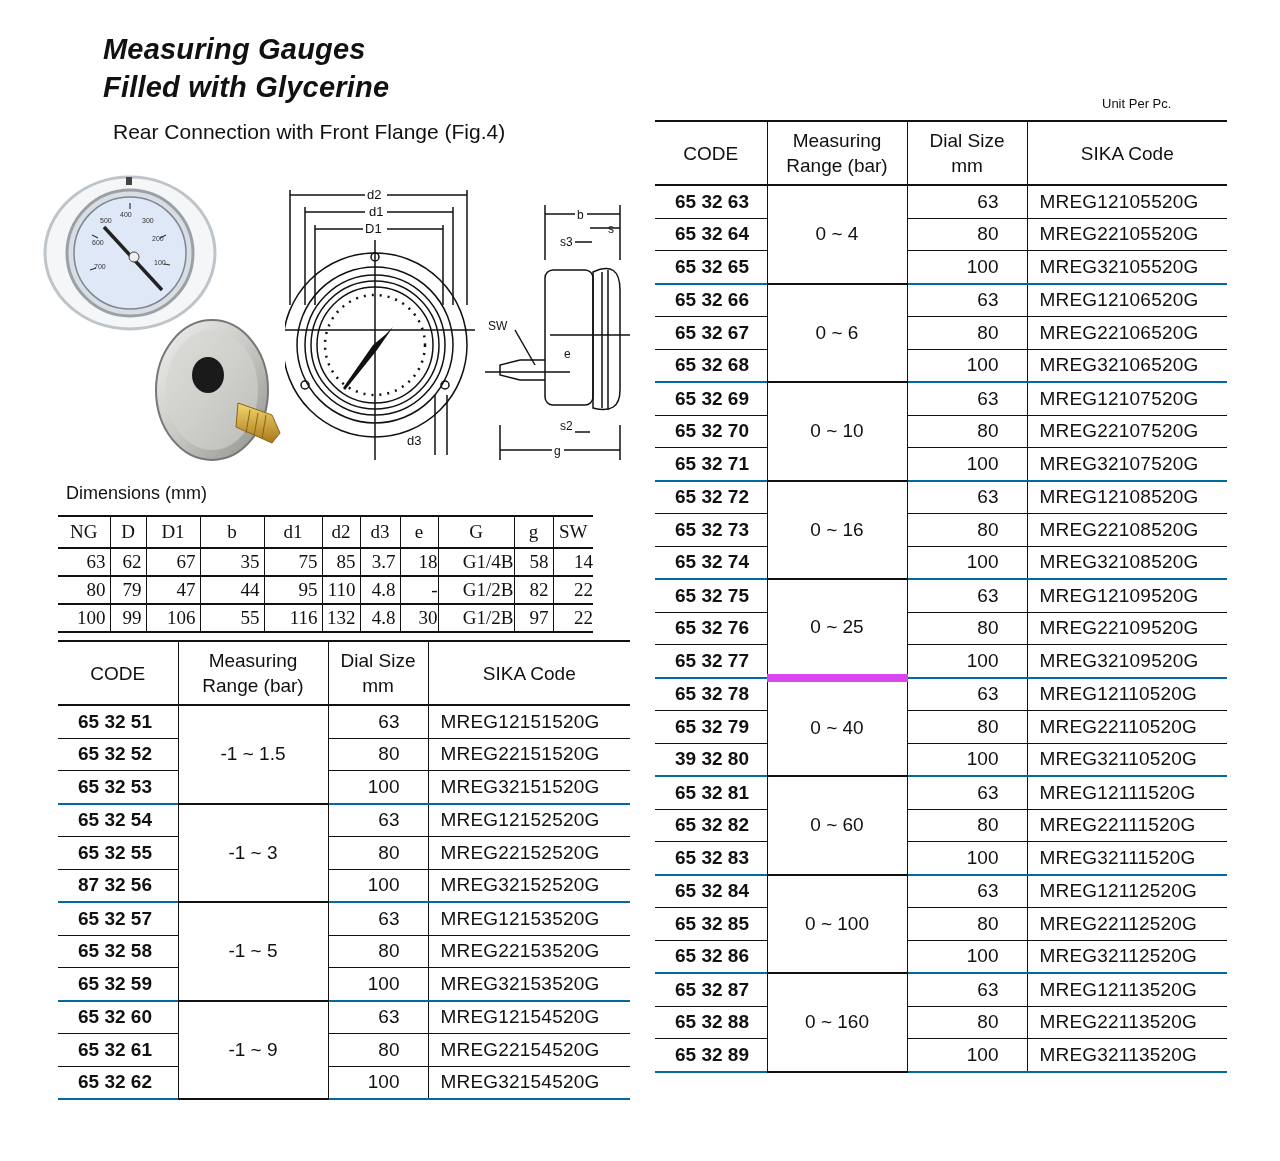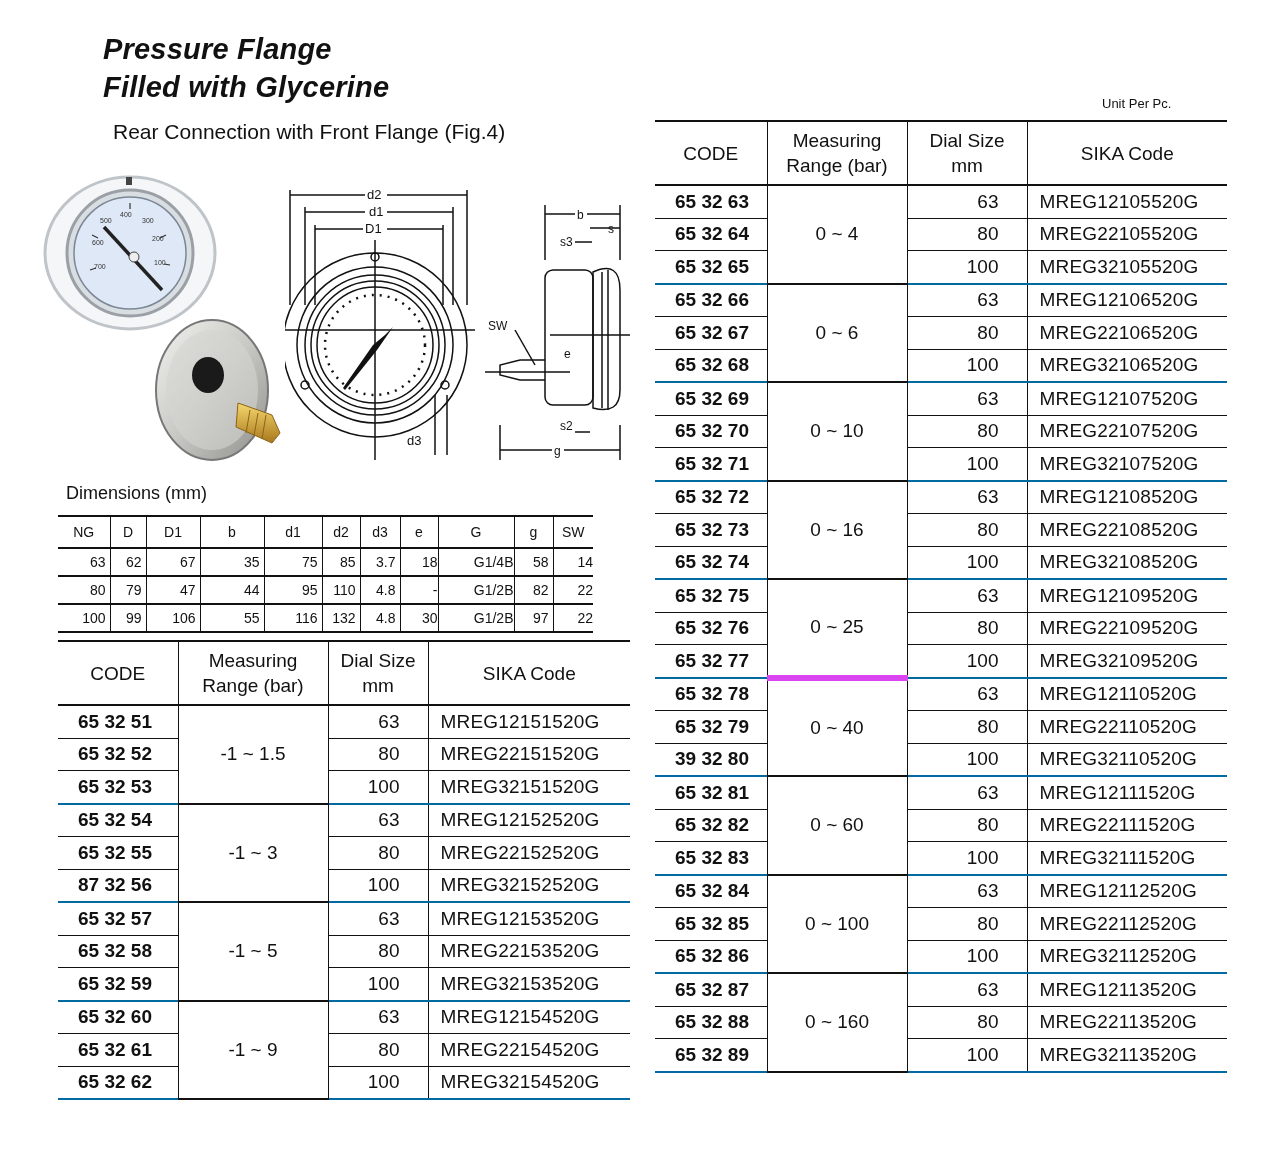--- a/index.html
+++ b/index.html
@@ -8,21 +8,21 @@
   .abs { position: absolute; }
   .title { left: 103px; font-size: 29px; font-weight: bold; font-style: italic; letter-spacing: 0.2px; }
   .subtitle { left: 78px; top: 120px; font-size: 21px; margin-left: 35px; }
   .unit { left: 1102px; top: 96px; font-size: 13px; }
   .dimlabel { left: 66px; top: 483px; font-size: 18px; }
 
   table { border-collapse: collapse; position: absolute; }
   td, th { padding: 0; font-weight: normal; }
 
   
-  #dims { left: 58px; top: 515px; font-size: 14px; border-top: 2px solid #111; border-bottom: 2px solid #111; }
+  #dims { left: 58px; top: 515px; font-size: 19px; border-top: 2px solid #111; border-bottom: 2px solid #111; font-family: Liberation Serif, serif; }
   #dims th, #dims td { border-left: 1.5px solid #111; height: 26px; line-height: 26px; }
   #dims tr th:first-child, #dims tr td:first-child { border-left: none; }
   #dims thead th { text-align: center; height: 30px; border-bottom: 2px solid #111; }
   #dims tbody tr + tr td { border-top: 2px solid #111; }
   #dims td { text-align: right; padding-right: 4px; }
   #dims td.c { padding-right: 0; }
 
   
   .codes { font-size: 19px; }
   .codes thead th { border-top: 2px solid #111; border-bottom: 2px solid #111; text-align: center; line-height: 25px; }
@@ -35,21 +35,21 @@
   .codes tr.grp td { border-bottom: 2px solid #0369a1; }
 
   #tbl-left { left: 58px; top: 640px; width: 572px; }
   #tbl-right { left: 655px; top: 120px; width: 572px; }
 
   .photo, .drawing { position: absolute; }
 </style>
 </head>
 <body>
 
-<div class="abs title" style="top:33px">Pressure Flange</div>
+<div class="abs title" style="top:33px">Measuring Gauges</div>
 <div class="abs title" style="top:71px">Filled with Glycerine</div>
 <div class="abs subtitle">Rear Connection with Front Flange (Fig.4)</div>
 <div class="abs unit">Unit Per Pc.</div>
 
 <svg class="photo" style="left:42px;top:175px" width="175" height="160">
   <ellipse cx="88" cy="78" rx="85" ry="76" fill="#f4f6f8" stroke="#bfc4c9" stroke-width="3"></ellipse>
   <circle cx="88" cy="78" r="63" fill="#d9dee3" stroke="#9aa0a6" stroke-width="3"></circle>
   <circle cx="88" cy="78" r="56" fill="#dfe8f6" stroke="#7b8794" stroke-width="1.5"></circle>
   <g stroke="#333" stroke-width="1.2">
     <line x1="50" y1="60" x2="56" y2="63"></line>
@@ -401,21 +401,21 @@
         <td class="dial">80</td>
         <td class="sika">MREG22108520G</td>
       </tr>
       <tr class="grp">
         <td class="code" style="height:31.5px">65 32 74</td>
         <td class="dial">100</td>
         <td class="sika">MREG32108520G</td>
       </tr>
       <tr class="">
         <td class="code" style="height:31.5px">65 32 75</td>
-        <td class="range" rowspan="3" style="border-bottom:6px solid #d946ef">0 ~ 25</td>
+        <td class="range" rowspan="3" style="border-bottom:8px solid #d946ef">0 ~ 25</td>
         <td class="dial">63</td>
         <td class="sika">MREG12109520G</td>
       </tr>
       <tr class="">
         <td class="code" style="height:31.5px">65 32 76</td>
         <td class="dial">80</td>
         <td class="sika">MREG22109520G</td>
       </tr>
       <tr class="grp">
         <td class="code" style="height:31.5px">65 32 77</td>

